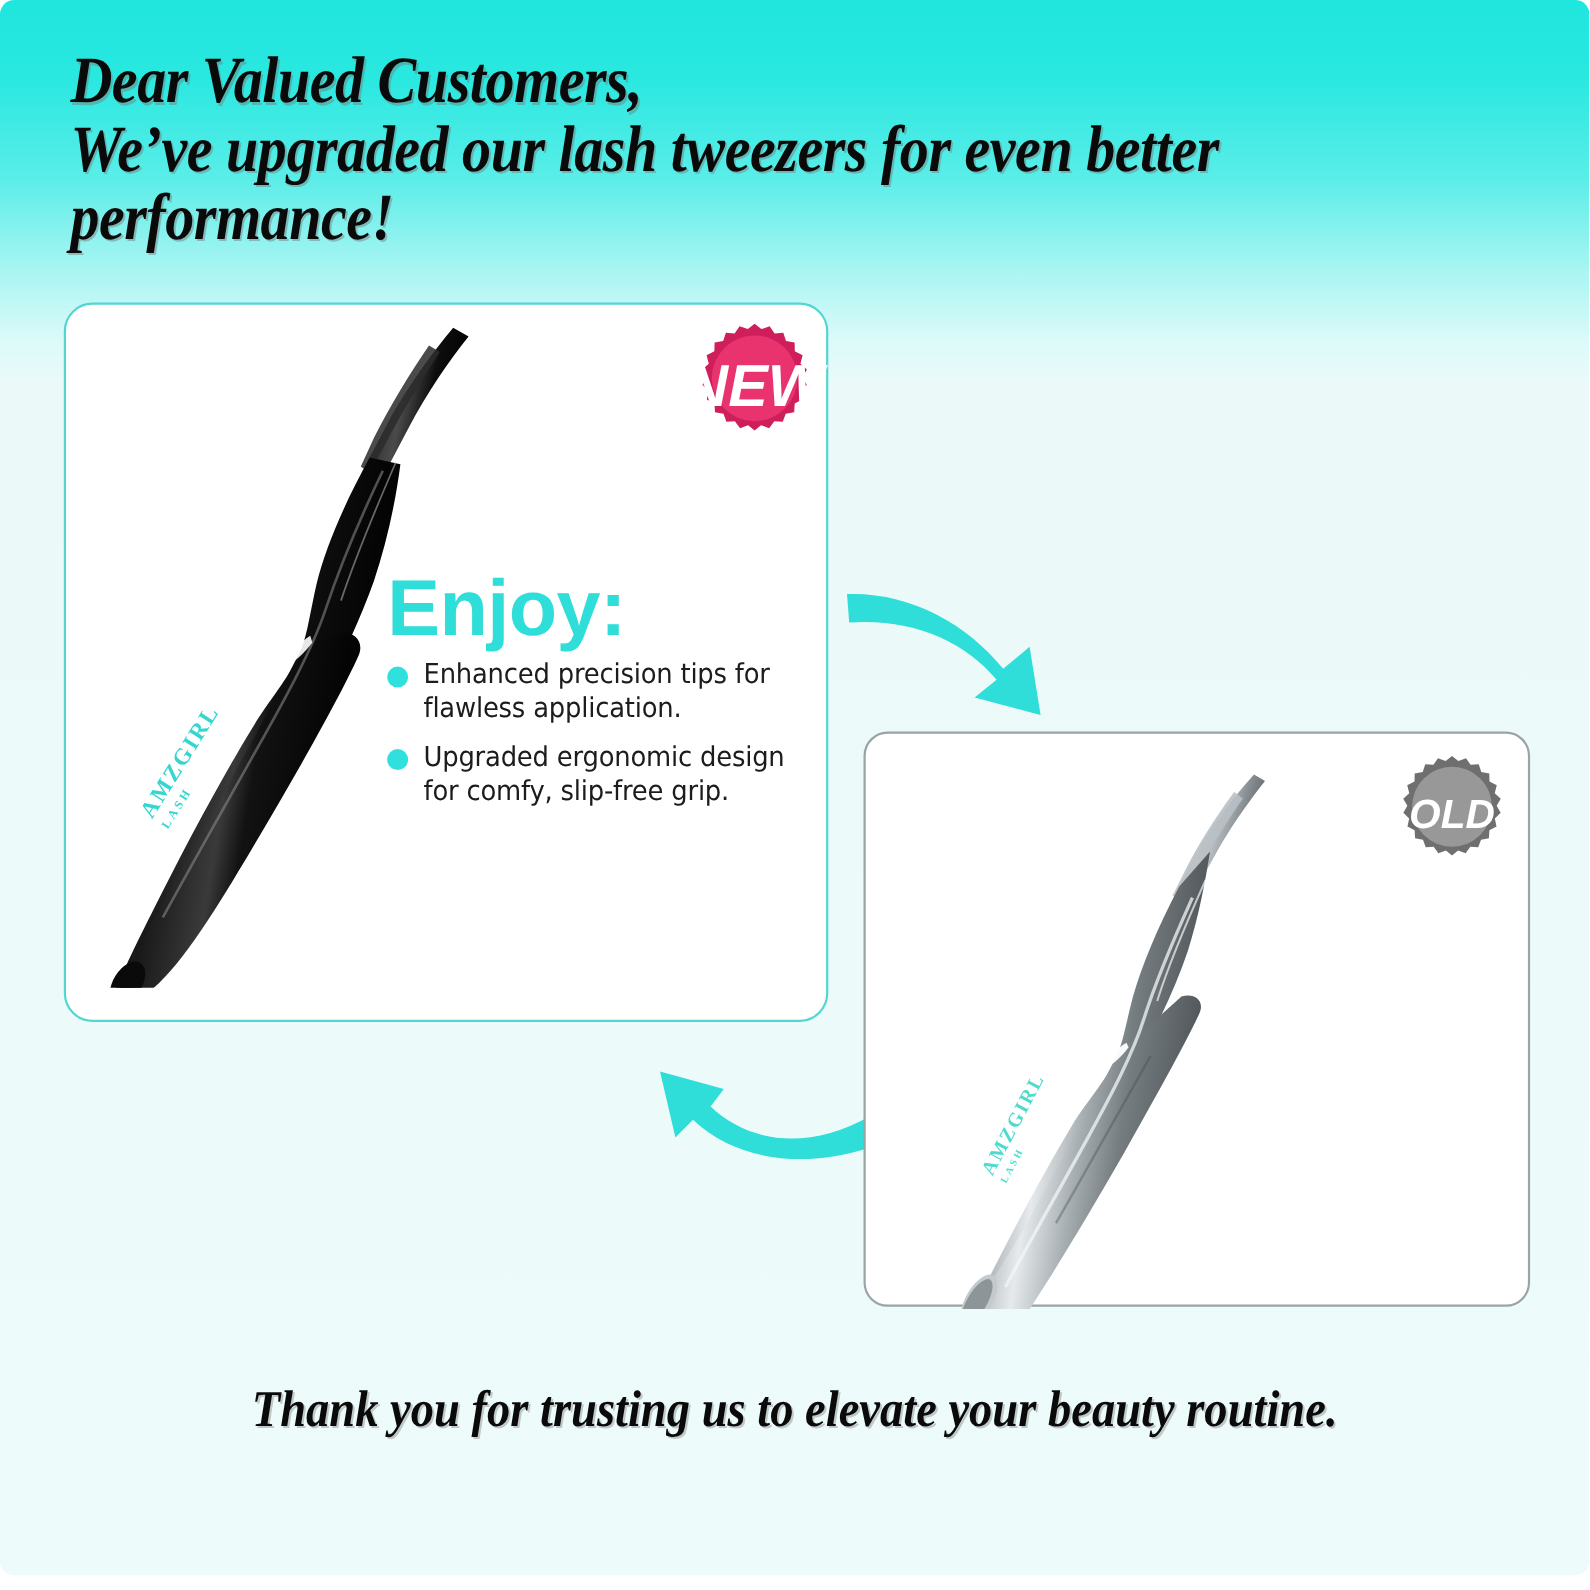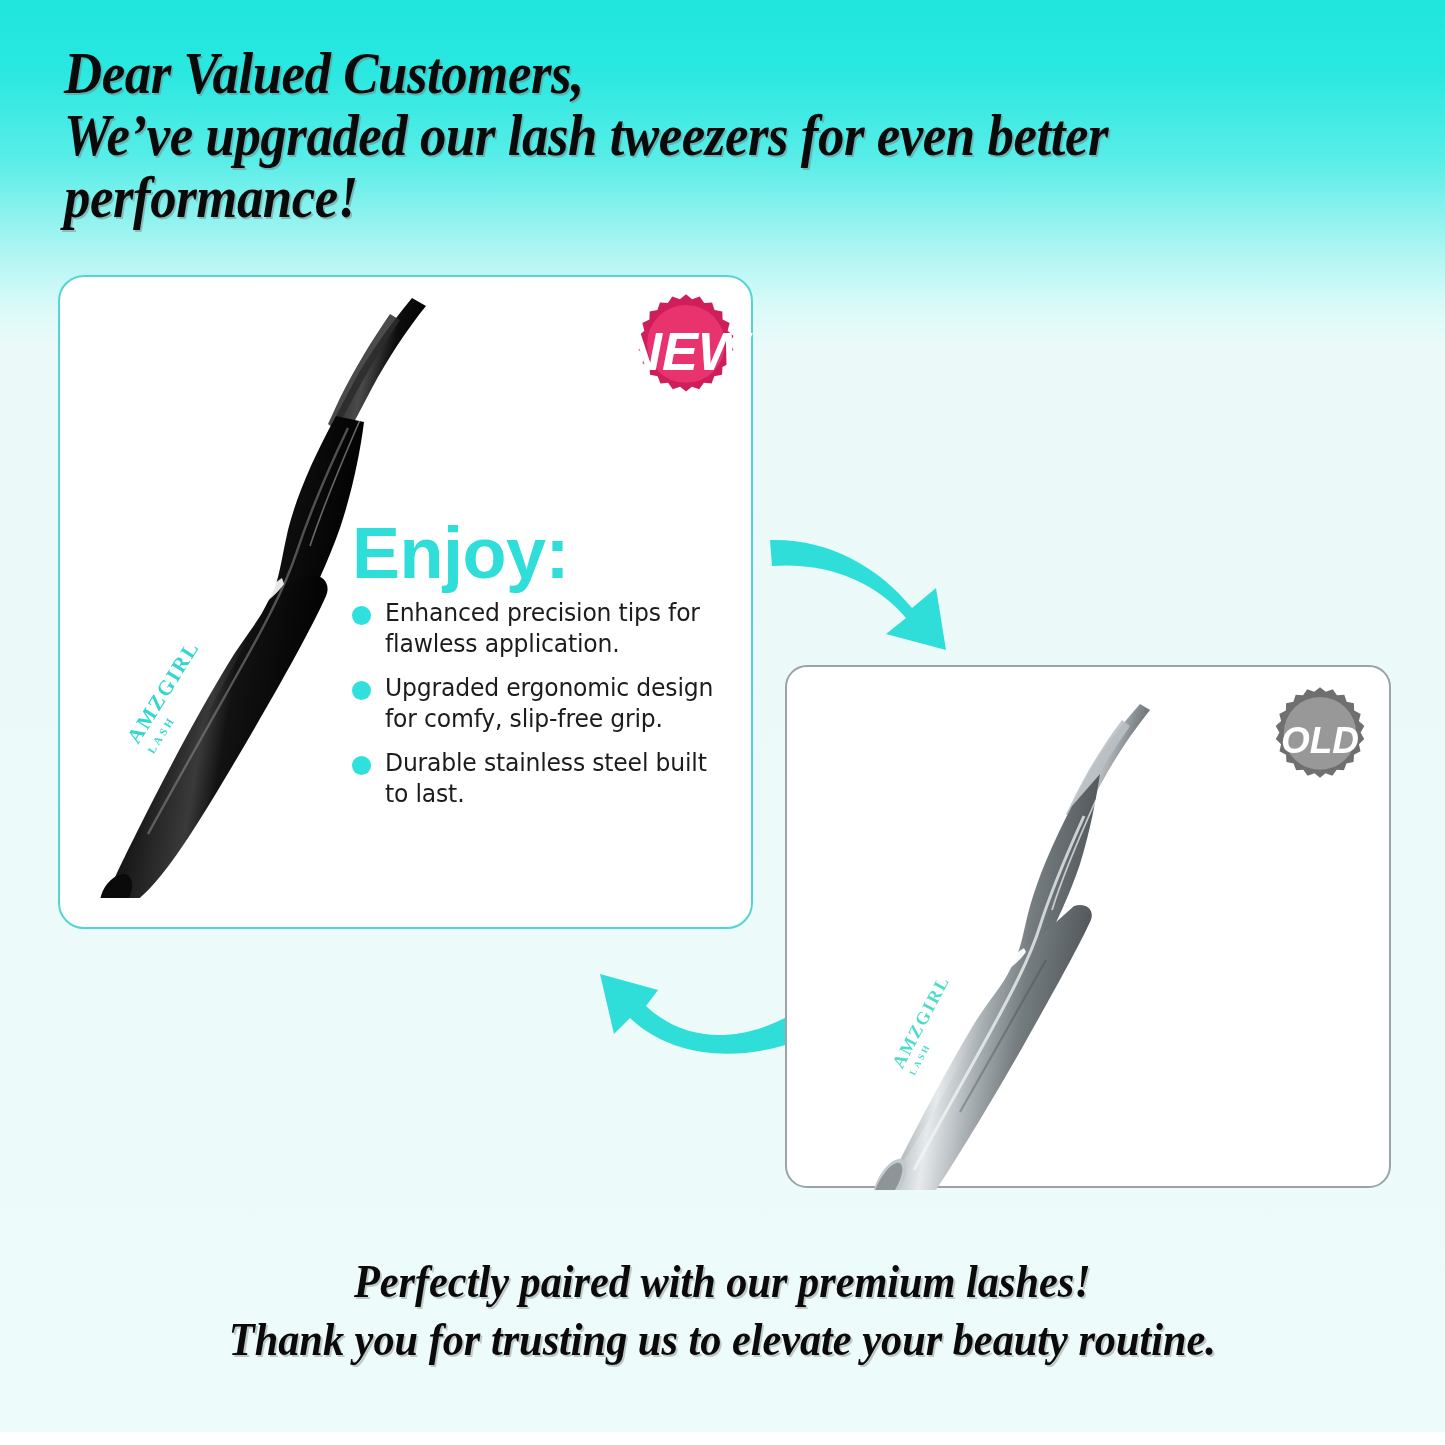--- a/index.html
+++ b/index.html
@@ -19,20 +19,21 @@
     height: 1432px;
     background: linear-gradient(to bottom,
         #1FE6DE 0px,
         #29E8E0 70px,
         #59EDE8 160px,
         #A8F5F2 245px,
         #DCFAF9 310px,
         #EBFAF9 350px,
         #EDFBFA 1445px);
     overflow: hidden;
+    border-radius: 13px;
   }
 
   
   #headline {
     position: absolute;
     left: 64px;
     top: 42px;
     width: 1330px;
     font-family: "Liberation Serif", serif;
     font-weight: bold;
@@ -295,24 +296,20 @@
   <div id="enjoy-block">
     <div id="enjoy-title">Enjoy:</div>
 
     <div class="benefit-row">
       <span class="benefit-dot"></span>
       <span class="benefit-text">Enhanced precision tips for flawless application.</span>
     </div>
     <div class="benefit-row">
       <span class="benefit-dot"></span>
       <span class="benefit-text">Upgraded ergonomic design for comfy, slip-free grip.</span>
-    </div>
-    <div class="benefit-row">
-      <span class="benefit-dot"></span>
-      <span class="benefit-text">Durable stainless steel built to last.</span>
     </div>
   </div>
 
   <div class="arrow" id="arrow-right">
     <svg width="200" height="130" viewBox="0 0 200 130" aria-hidden="true">
       <path fill="#2FDDD9" d="
         M4 18
         C 60 16, 112 44, 146 86
         L 170 66 L 180 128 L 120 112 L 140 96
         C 110 60, 62 40, 6 44
@@ -407,17 +404,16 @@
         L61.2 82.4 L55.0 80.2 L50 84.3 L45.0 80.2 L38.8 82.4 L34.8 77.0
         L28.3 77.5 L26.0 71.3 L19.5 70.1 L19.1 63.5 L13.2 60.3 L14.6 53.8
         L9.8 49.0 L13.1 43.1 L9.7 37.3 L14.7 32.8 L13.0 26.3 L19.0 23.2
         L19.2 16.5 L25.8 15.3 L27.9 8.9 L34.6 9.4 L38.4 3.9 L44.8 6.1 Z"></path>
       <circle cx="50" cy="44" r="33" fill="#989898"></circle>
     </svg>
     <span class="badge-label">OLD</span>
   </div>
 
   <div id="footer">
-    <span class="ft-line"><span class="ft-inner">Perfectly paired with our premium lashes!</span></span>
     <span class="ft-line"><span class="ft-inner">Thank you for trusting us to elevate your beauty routine.</span></span>
   </div>
 
 </div>
 
 </body></html>

